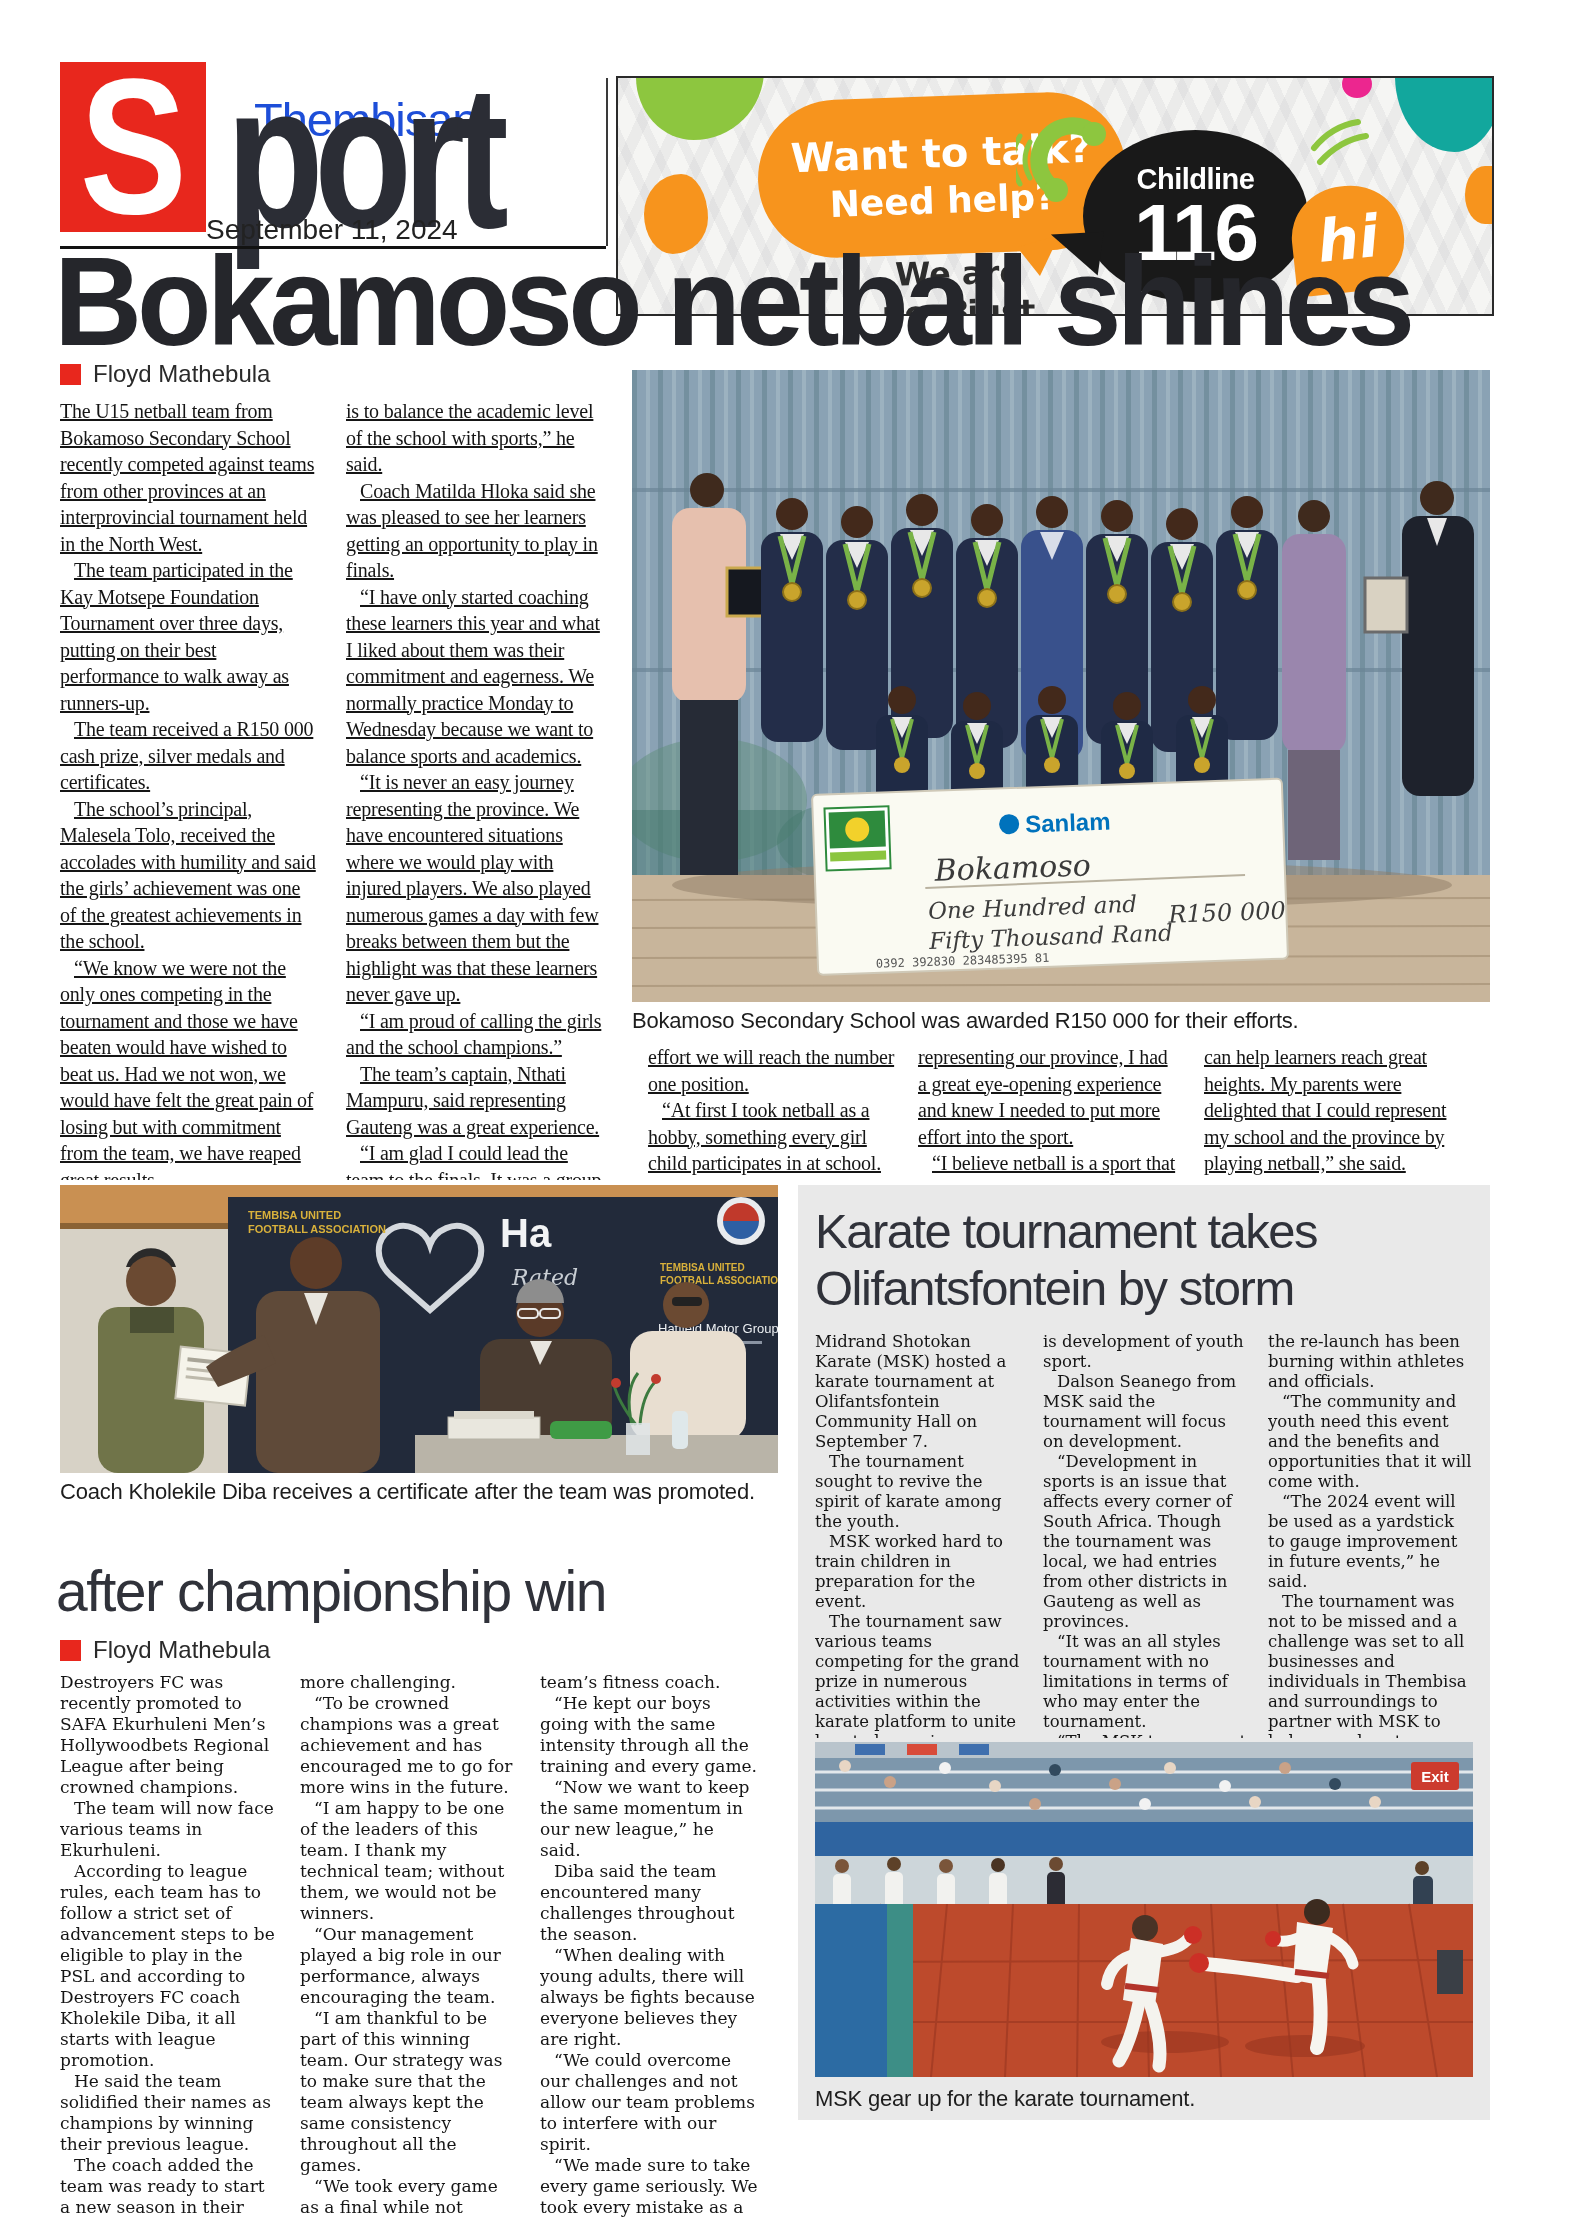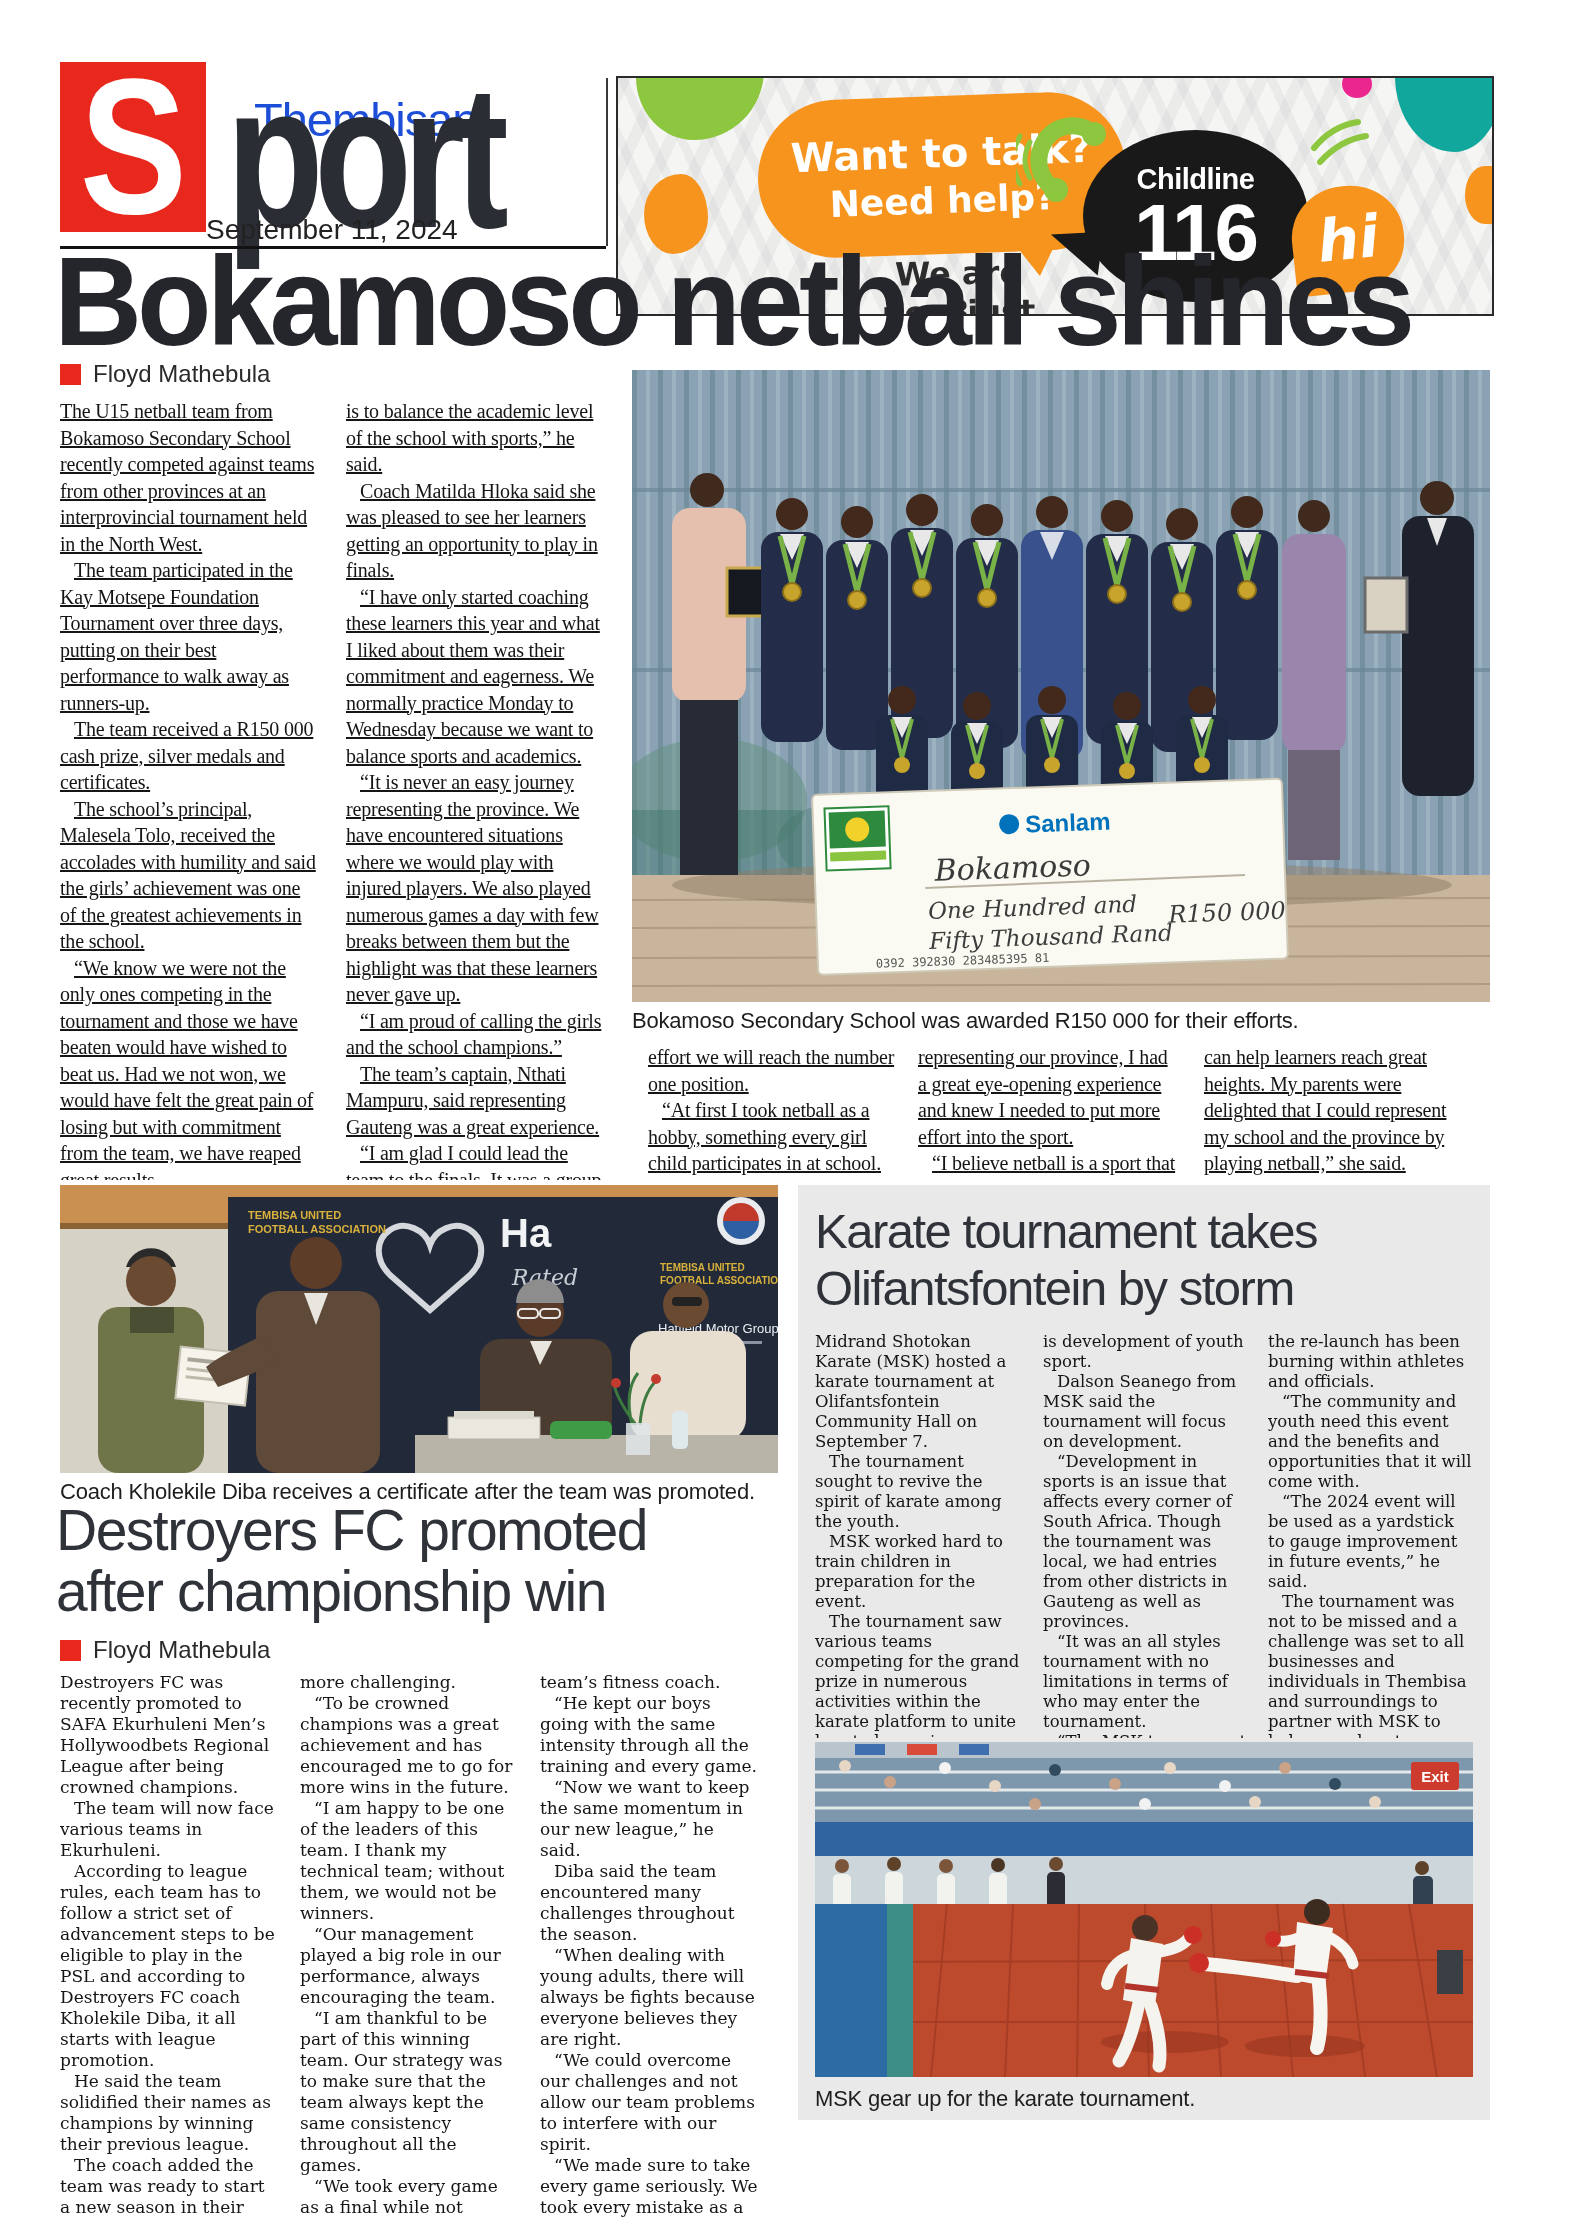--- a/index.html
+++ b/index.html
@@ -350,21 +350,21 @@
       <circle cx="556" cy="198" r="5" fill="#c23b2e"></circle>
         <circle cx="596" cy="194" r="5" fill="#c23b2e"></circle>
       <rect x="566" y="238" width="24" height="32" fill="#dfe5e8" opacity=".85"></rect>
       <rect x="612" y="226" width="16" height="38" rx="5" fill="#dfe8ea"></rect>
     </g>
   </svg>
 
   <div class="abs caption cap2">Coach Kholekile Diba receives a certificate after the team was promoted.</div>
 
   <div class="abs sub-headline df-head">
-    <span>Destroyers FC promoted</span><br>
+    <br>
     <span>after championship win</span>
   </div>
 
   <div class="abs byline by2">
     <span class="sq"></span>
     <span class="nm">Floyd Mathebula</span>
   </div>
 
   <div class="abs bodycol df-col df1">
       <p>Destroyers FC was recently promoted to SAFA Ekurhuleni Men’s Hollywoodbets Regional League after being crowned champions.</p>

